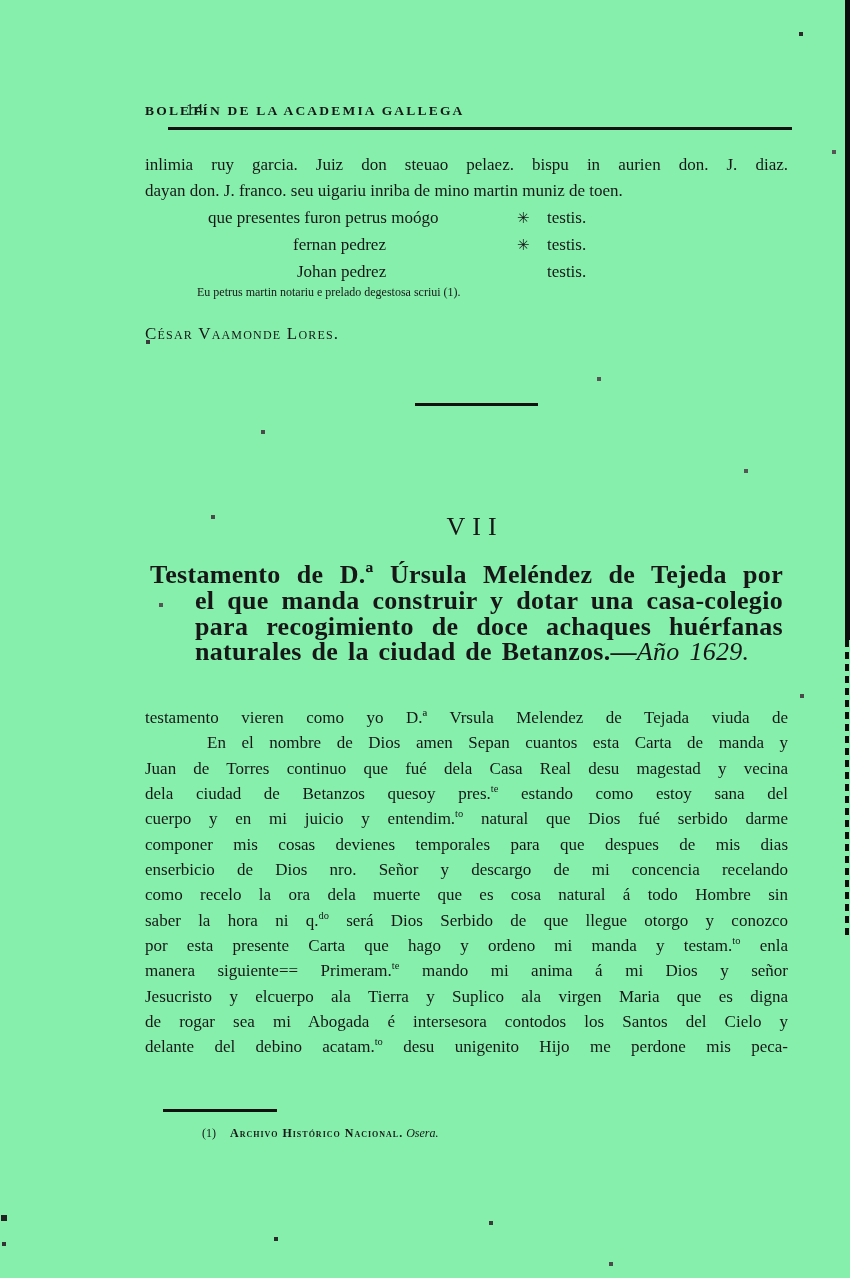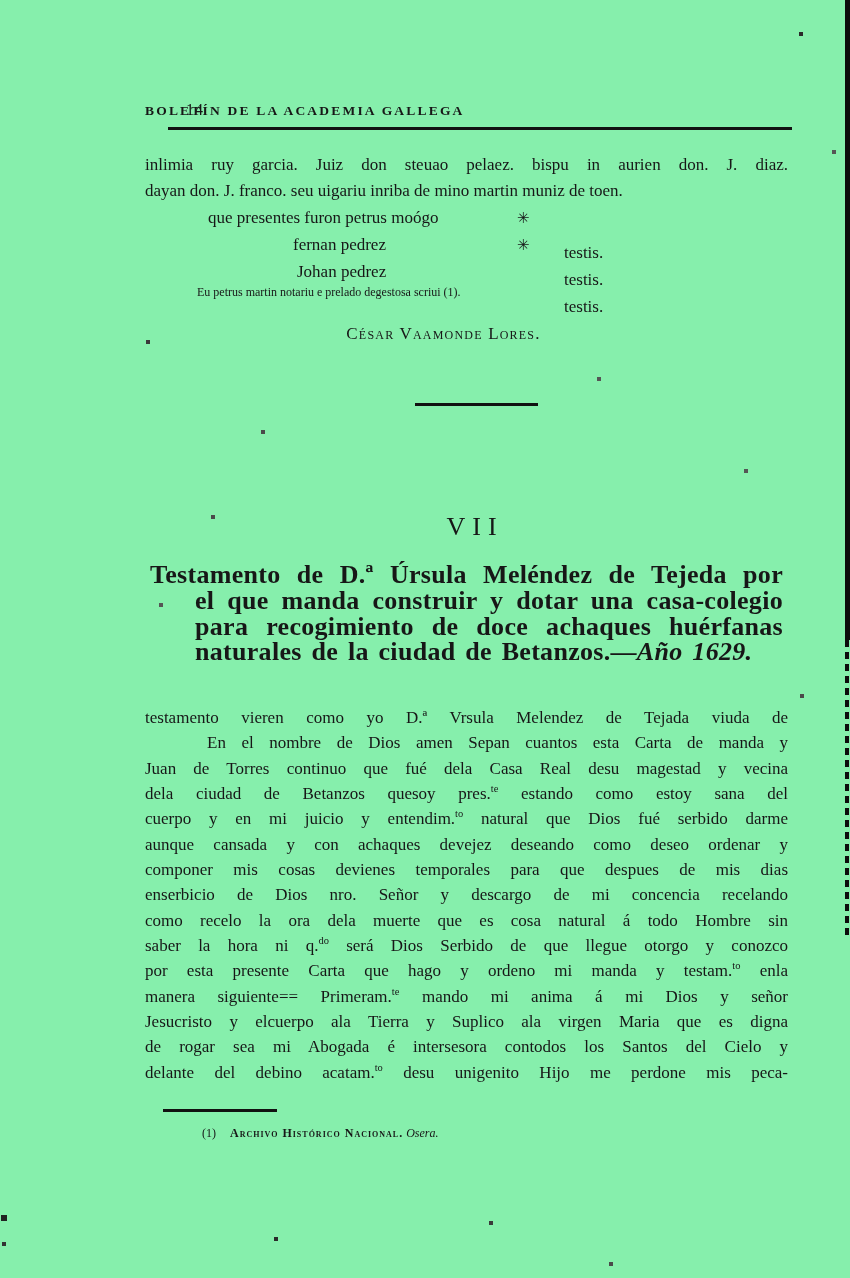--- a/index.html
+++ b/index.html
@@ -20,33 +20,33 @@
   .head-rule{left:168px;top:127px;width:624px;height:3px;background:#121212;}
   
   .para1{left:145px;top:152px;width:643px;font-size:17px;line-height:25.5px;}
   .para1 .l2{text-align:left;text-align-last:left;}
   .witnesses{left:145px;top:205px;width:643px;font-size:17px;line-height:26.8px;}
   .w-row{position:relative;height:26.8px;}
   .w-name.r1{padding-left:63px;}
   .w-name.r2{padding-left:148px;}
   .w-name.r3{padding-left:152px;}
   .w-mark{position:absolute;left:372px;top:0;font-size:15px;}
-  .w-label{position:absolute;left:419px;top:0;margin-top:35px;}
+  .w-label{position:absolute;left:402px;top:0;}
   .closing{left:145px;top:285px;width:643px;padding-left:52px;font-size:12px;box-sizing:border-box;}
   .signature{left:145px;top:324px;width:643px;box-sizing:border-box;padding-right:46px;
-             text-align:center;font-size:17px;font-variant:small-caps;letter-spacing:1.2px;}
+             text-align:left;font-size:17px;font-variant:small-caps;letter-spacing:1.2px;}
   
   .divider{left:415px;top:403px;width:123px;height:2.5px;background:#111;}
   .secnum{left:95px;top:512px;width:760px;text-align:center;font-size:26px;letter-spacing:7px;}
   .sectitle{left:150px;top:562px;width:633px;font-size:26px;font-weight:bold;
             line-height:25.8px;letter-spacing:0.3px;word-spacing:3px;}
   .sectitle .tl{padding-left:45px;box-sizing:border-box;}
   .sectitle .tl.first{padding-left:0;}
   .sectitle .last-line{text-align:left;}
-  .year{font-weight:bold;font-style:italic;text-align:center;}
+  .year{font-weight:normal;font-style:italic;text-align:center;}
   
   .bodytext{left:145px;top:705px;width:643px;font-size:17px;line-height:25.35px;}
   .body-line{min-height:25.35px;}
   .body-line.indent{padding-left:62px;box-sizing:border-box;}
   .bodytext sup,.para1 sup{font-size:10.5px;line-height:0;}
   
   .foot-rule{left:163px;top:1109px;width:114px;height:2.5px;background:#111;}
   .footnote{left:145px;top:1126px;width:643px;padding-left:57px;box-sizing:border-box;font-size:12px;}
   .fn-source{font-variant:small-caps;letter-spacing:1px;font-weight:bold;}
   .fn-work{font-style:italic;}
@@ -109,21 +109,20 @@
       <span>naturales de la ciudad de Betanzos.—</span><span class="year">Año 1629.</span>
     </div>
   </div>
 
   <div class="abs bodytext">
       <div class="body-line force-just">testamento vieren como yo D.ª Vrsula Melendez de Tejada viuda de</div>
       <div class="body-line force-just indent">En el nombre de Dios amen Sepan cuantos esta Carta de manda y</div>
       <div class="body-line force-just">Juan de Torres continuo que fué dela Casa Real desu magestad y vecina</div>
       <div class="body-line force-just">dela ciudad de Betanzos quesoy pres.<sup>te</sup> estando como estoy sana del</div>
       <div class="body-line force-just">cuerpo y en mi juicio y entendim.<sup>to</sup> natural que Dios fué serbido darme</div>
-      <div class="body-line force-just">aunque cansada y con achaques devejez deseando como deseo ordenar y</div>
       <div class="body-line force-just">componer mis cosas devienes temporales para que despues de mis dias</div>
       <div class="body-line force-just">enserbicio de Dios nro. Señor y descargo de mi concencia recelando</div>
       <div class="body-line force-just">como recelo la ora dela muerte que es cosa natural á todo Hombre sin</div>
       <div class="body-line force-just">saber la hora ni q.<sup>do</sup> será Dios Serbido de que llegue otorgo y conozco</div>
       <div class="body-line force-just">por esta presente Carta que hago y ordeno mi manda y testam.<sup>to</sup> enla</div>
       <div class="body-line force-just">manera siguiente== Primeram.<sup>te</sup> mando mi anima á mi Dios y señor</div>
       <div class="body-line force-just">Jesucristo y elcuerpo ala Tierra y Suplico ala virgen Maria que es digna</div>
       <div class="body-line force-just">de rogar sea mi Abogada é intersesora contodos los Santos del Cielo y</div>
       <div class="body-line force-just">delante del debino acatam.<sup>to</sup> desu unigenito Hijo me perdone mis peca-</div>
     </div>

